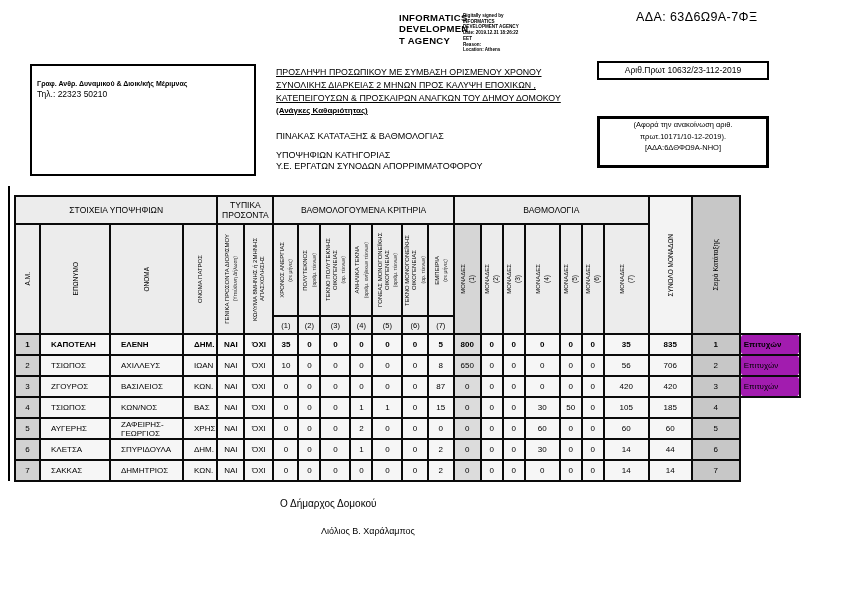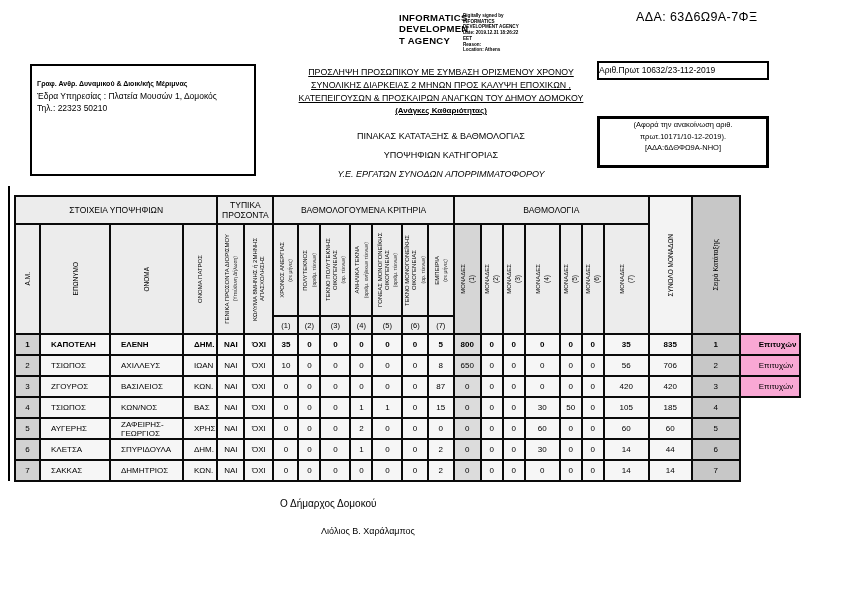--- a/index.html
+++ b/index.html
@@ -19,30 +19,30 @@
   
   .org-box{left:30px;top:64px;width:212px;height:102px;border:2px solid #000;padding:3px 5px;box-sizing:content-box;}
   .org-box .l{font-size:8.5px;}
   .org-l1{margin-top:2px;}
   .org-l2{margin-top:13px;}
   .org-l3{margin-top:11px;font-size:7px !important;font-weight:bold;}
   .org-l4{margin-top:4px;}
   .org-l5{margin-top:2px;}
 
   
-  .title-block{left:276px;top:66px;width:330px;text-align:center;}
+  .title-block{left:276px;top:66px;width:330px;text-align:left;}
   .title-block .t{font-size:8.8px;line-height:1.48;text-decoration:underline;}
   .title-block .t4{font-size:8px;font-weight:bold;}
   .title-block .p1{margin-top:14px;text-decoration:none;font-size:9px;}
   .title-block .p2{margin-top:9px;text-decoration:none;font-size:9px;}
-  .title-block .p3{margin-top:9px;text-decoration:none;font-size:9px;font-style:italic;}
+  .title-block .p3{margin-top:1px;text-decoration:none;font-size:9px;}
 
   
   .proto-box{left:597px;top:61px;width:168px;height:15px;border:2px solid #000;
-    font-size:8.5px;line-height:15px;}
+    font-size:8.5px;text-align:center;line-height:15px;}
   .ref-box{left:597px;top:116px;width:166px;height:46px;border:3px solid #000;
     font-size:7.5px;text-align:center;line-height:1.55;}
 
   
   .left-rule{left:8px;top:186px;width:2px;height:295px;background:#000;}
 
   
   .tbl-wrap{left:14px;top:195px;}
   table{border-collapse:collapse;table-layout:fixed;}
   th,td{border:2px solid #0a0a0a;padding:0 1px;overflow:hidden;}
@@ -60,21 +60,21 @@
   .vsub{font-size:5px;color:#3a3a3a;line-height:1.2;}
   .vnum{font-size:6.5px;}
   .vrank{font-size:7px;}
   .th-m1{background:#d6d6d6;}
   .th-rank{background:#c7c7c7;}
   .th-total{background:#f3f3f3;}
   .c-left{text-align:left;padding-left:10px;}
   .c-am{background:#d2d2d2;}
   .c-m1{background:#dcdcdc;}
   .c-rank{background:#c7c7c7;}
-  .c-status{background:#f9a8d4;text-align:left;padding-left:18px;}
+  .c-status{background:#a21caf;text-align:left;padding-left:3px;border-radius:6px;}
   .c-blank{border:none !important;background:transparent !important;}
   .bold-row td{font-weight:bold;}
 
   
   .footer1{left:280px;top:498px;width:180px;text-align:left;font-size:10px;}
   .footer2{left:268px;top:526px;width:200px;text-align:center;font-size:9px;}
 </style>
 </head>
 <body>
 
@@ -90,21 +90,20 @@
   <div>Date: 2019.12.31 18:26:22</div>
   <div>EET</div>
   <div>Reason:</div>
   <div>Location: Athens</div>
 </div>
 
 <div class="abs ada">ΑΔΑ: 63Δ6Ω9Α-7ΦΞ</div>
 
 <div class="abs org-box">
   <div class="l org-l3">Γραφ. Ανθρ. Δυναμικού &amp; Διοικ/κής Μέριμνας</div>
-  <div class="l org-l4">Έδρα Υπηρεσίας : Πλατεία Μουσών 1, Δομοκός</div>
   <div class="l org-l5">Τηλ.: 22323 50210</div>
 </div>
 
 <div class="abs title-block">
   <div class="t">ΠΡΟΣΛΗΨΗ ΠΡΟΣΩΠΙΚΟΥ ΜΕ ΣΥΜΒΑΣΗ ΟΡΙΣΜΕΝΟΥ ΧΡΟΝΟΥ</div>
   <div class="t">ΣΥΝΟΛΙΚΗΣ ΔΙΑΡΚΕΙΑΣ 2 ΜΗΝΩΝ ΠΡΟΣ ΚΑΛΥΨΗ ΕΠΟΧΙΚΩΝ ,</div>
   <div class="t">ΚΑΤΕΠΕΙΓΟΥΣΩΝ &amp; ΠΡΟΣΚΑΙΡΩΝ ΑΝΑΓΚΩΝ ΤΟΥ ΔΗΜΟΥ ΔΟΜΟΚΟΥ</div>
   <div class="t t4">(Ανάγκες Καθαριότητας)</div>
   <div class="p1">ΠΙΝΑΚΑΣ ΚΑΤΑΤΑΞΗΣ &amp; ΒΑΘΜΟΛΟΓΙΑΣ</div>
   <div class="p2">ΥΠΟΨΗΦΙΩΝ ΚΑΤΗΓΟΡΙΑΣ</div>

